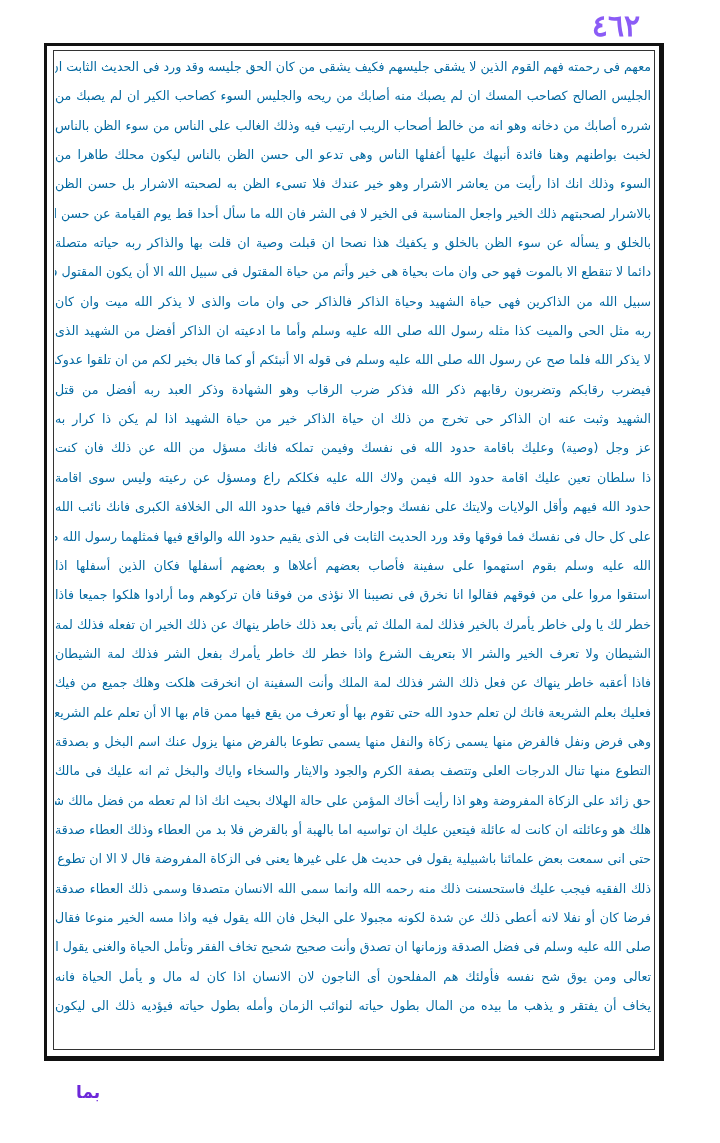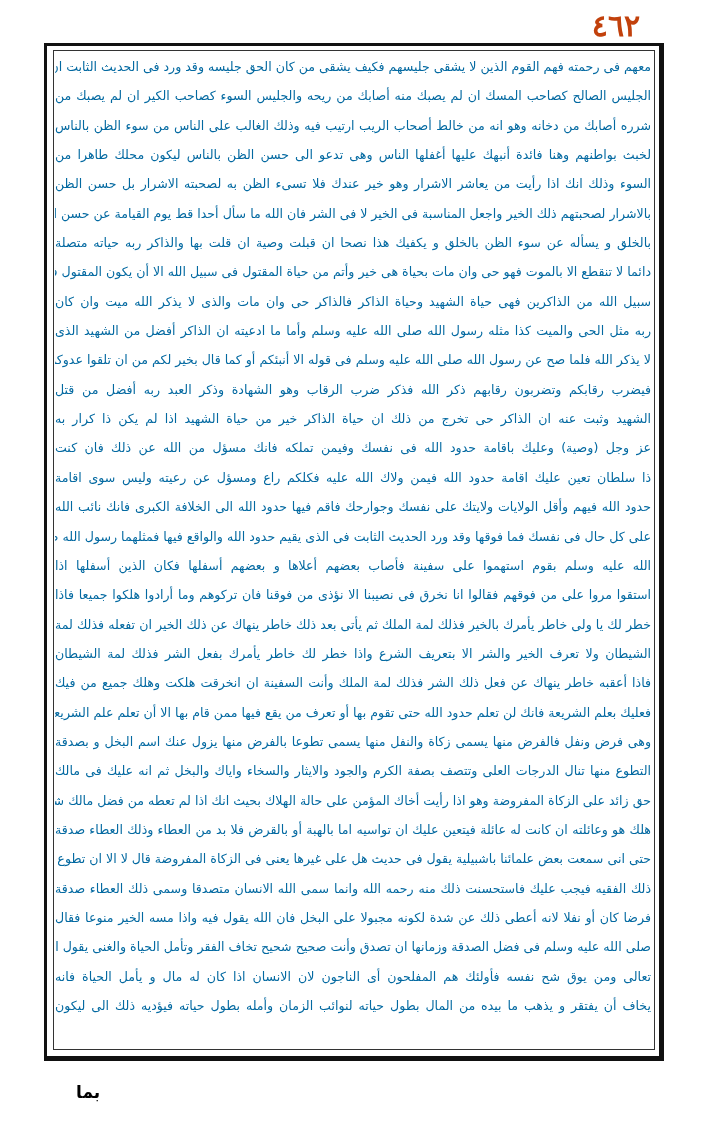--- a/index.html
+++ b/index.html
@@ -1,31 +1,31 @@
 <!DOCTYPE html>
 <html><head>
 <meta charset="utf-8">
 <style>
   html, body { margin: 0; padding: 0; background: #ffffff; }
   body { width: 720px; height: 1143px; position: relative; overflow: hidden;
          font-family: "DejaVu Sans", sans-serif; color: #111; }
   .page-number { position: absolute; top: 6px; left: 586px; width: 60px; text-align: center;
-                 font-family: "DejaVu Serif", serif; font-size: 30px; font-weight: bold; line-height: 40px; color: #c2410c; }
+                 font-family: "DejaVu Serif", serif; font-size: 30px; font-weight: bold; line-height: 40px; color: #8b5cf6; }
   .frame-outer { position: absolute; left: 44px; top: 43px; width: 620px; height: 1018px;
                  border-top: 3px solid #111; border-left: 3px solid #111;
                  border-right: 5px solid #111; border-bottom: 5px solid #111; box-sizing: border-box; }
   .frame-inner { position: absolute; left: 6px; top: 4px; right: 4px; bottom: 6px;
                  border: 1px solid #333; box-sizing: border-box; }
   .text-block { position: absolute; left: 8px; right: 8px; top: 6px; bottom: 6px;
                 direction: rtl; }
   .line { height: 29.35px; line-height: 29.35px; font-family: "DejaVu Sans", sans-serif;
           font-size: 12.6px; white-space: nowrap; overflow: hidden; text-align: justify;
           text-align-last: justify; color: #0369a1; }
   .catchword { position: absolute; top: 1082px; left: 76px; font-family: "DejaVu Sans", sans-serif;
-               font-size: 17px; font-weight: bold; color: #000000; direction: rtl; }
+               font-size: 17px; font-weight: bold; color: #6d28d9; direction: rtl; }
 </style>
 </head>
 <body>
 
 <div class="page-number">٤٦٢</div>
 
 <div class="frame-outer">
   <div class="frame-inner"></div>
   <div class="text-block" id="text-block">
       <div class="line">معهم فى رحمته فهم القوم الذين لا يشقى جليسهم فكيف يشقى من كان الحق جليسه وقد ورد فى الحديث الثابت ان</div>

